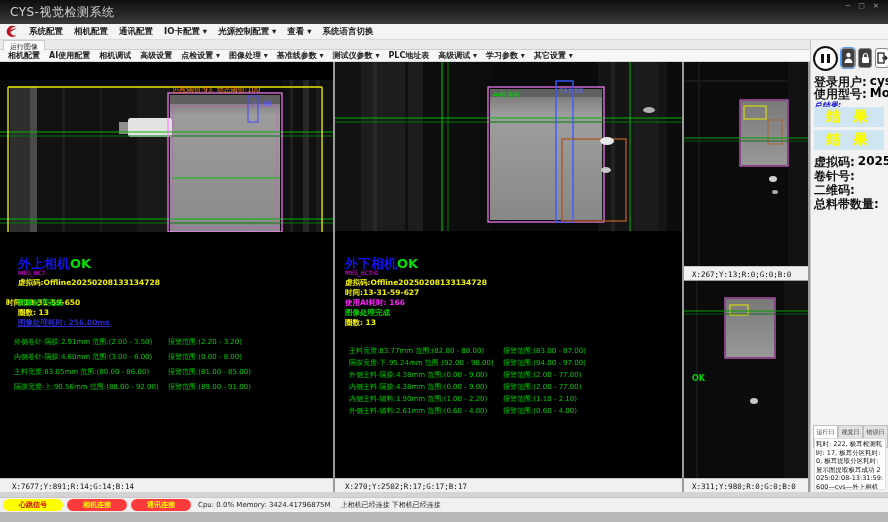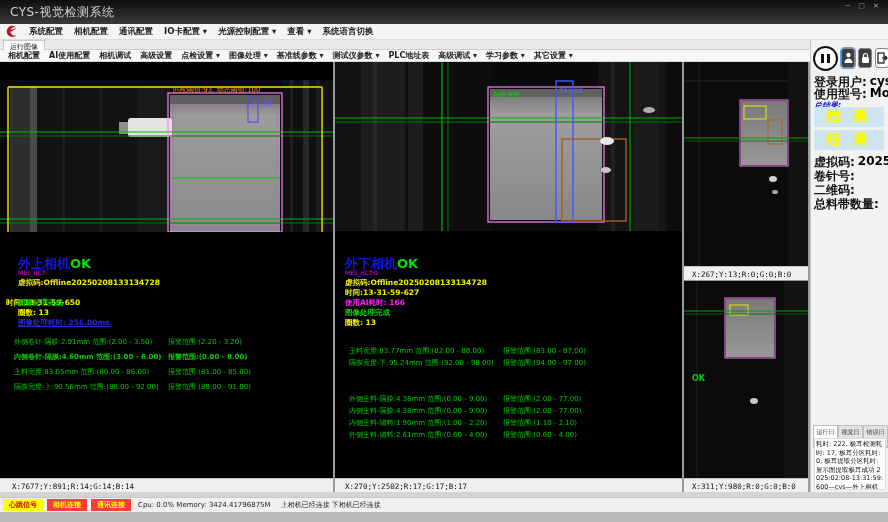--- a/index.html
+++ b/index.html
@@ -69,21 +69,21 @@
     color:#ffff00; letter-spacing:4px; text-shadow:0 0 1px #e0e000; }
   .logtabs { position:absolute; left:2px; top:385px; display:flex; }
   .logtab { font-size:6px; color:#333; background:#e2e2e2; border:1px solid #c0c0c0; padding:1.5px 2.5px; cursor:pointer; }
   .logtab.active { background:#fff; }
   .logtext { position:absolute; left:3px; right:2px; top:398px; bottom:2px; font-size:6.5px; line-height:8.5px;
     color:#111; word-break:break-all; overflow:hidden; background:#fff; border:1px solid #ddd; padding:1px; }
 
   
   .statusbar { position:absolute; left:0; top:497px; width:888px; height:15px; background:#f0f0f0;
     border-top:1px solid #c8c8c8; display:flex; align-items:center; gap:4px; padding-left:3px; }
-  .badge { font-size:7px; font-weight:bold; padding:1px 6px; white-space:nowrap; }
+  .badge { font-size:7px; font-weight:bold; padding:1px 16px; white-space:nowrap;border-radius:6px; }
   .badge.yellow { background:#ffff00; color:#cc0000; }
   .badge.red { background:#ff3b3b; color:#ffff00; }
   .sb-cpu { font-size:7px; color:#222; white-space:nowrap; margin-left:3px; }
   .sb-cams { font-size:7px; color:#222; white-space:nowrap; margin-left:6px; }
   .desktop { position:absolute; left:0; top:512px; width:888px; height:10px; background:#b8b8b8; }
   .gaprow { position:absolute; left:0; top:492px; width:888px; height:5px; background:#d4d4d4; }
 </style>
 </head>
 <body>
 
@@ -178,21 +178,21 @@
       <div class="yline" style="left:6px; top:226px;margin-top:10px;">时间:13-31-59-650</div>
       <div class="gline" style="left:18px; top:236px;">图像处理完成</div>
       <div class="yline" style="left:18px; top:246px;">圈数: 13</div>
       <div class="bline" style="left:18px; top:256px;text-decoration:underline;">图像处理耗时: 256.00ms</div>
 
       <div class="meas" style="top:275px;">
         <div class="mrow" style="height:15px;">
           <span class="mtext">外侧卷针-隔膜:2.91mm 范围:(2.00 - 3.50)</span>
           <span class="malarm">报警范围:(2.20 - 3.20)</span>
         </div>
-        <div class="mrow" style="height:15px;font-weight:bold;">
+        <div class="mrow" style="height:15px;">
           <span class="mtext">内侧卷针-隔膜:4.60mm 范围:(3.00 - 6.00)</span>
           <span class="malarm">报警范围:(0.00 - 8.00)</span>
         </div>
         <div class="mrow" style="height:15px;">
           <span class="mtext">主料宽度:83.05mm 范围:(80.00 - 86.00)</span>
           <span class="malarm">报警范围:(81.00 - 85.00)</span>
         </div>
         <div class="mrow" style="height:15px;">
           <span class="mtext">隔膜宽度-上:90.56mm 范围:(88.00 - 92.00)</span>
           <span class="malarm">报警范围:(89.00 - 91.00)</span>
@@ -250,21 +250,21 @@
 
       <div class="meas" style="top:284px;">
         <div class="mrow" style="height:12px;">
           <span class="mtext">主料宽度:83.77mm 范围:(82.00 - 88.00)</span>
           <span class="malarm">报警范围:(83.00 - 87.00)</span>
         </div>
         <div class="mrow" style="height:12px;">
           <span class="mtext">隔膜宽度-下:95.24mm 范围:(92.00 - 98.00)</span>
           <span class="malarm">报警范围:(94.00 - 97.00)</span>
         </div>
-        <div class="mrow" style="height:12px;margin-top:24px;">
+        <div class="mrow" style="height:12px;">
           <span class="mtext">外侧主料-隔膜:4.38mm 范围:(0.00 - 9.00)</span>
           <span class="malarm">报警范围:(2.00 - 77.00)</span>
         </div>
         <div class="mrow" style="height:12px;">
           <span class="mtext">内侧主料-隔膜:4.38mm 范围:(0.00 - 9.00)</span>
           <span class="malarm">报警范围:(2.00 - 77.00)</span>
         </div>
         <div class="mrow" style="height:12px;">
           <span class="mtext">内侧主料-辅料:1.90mm 范围:(1.00 - 2.20)</span>
           <span class="malarm">报警范围:(1.10 - 2.10)</span>

